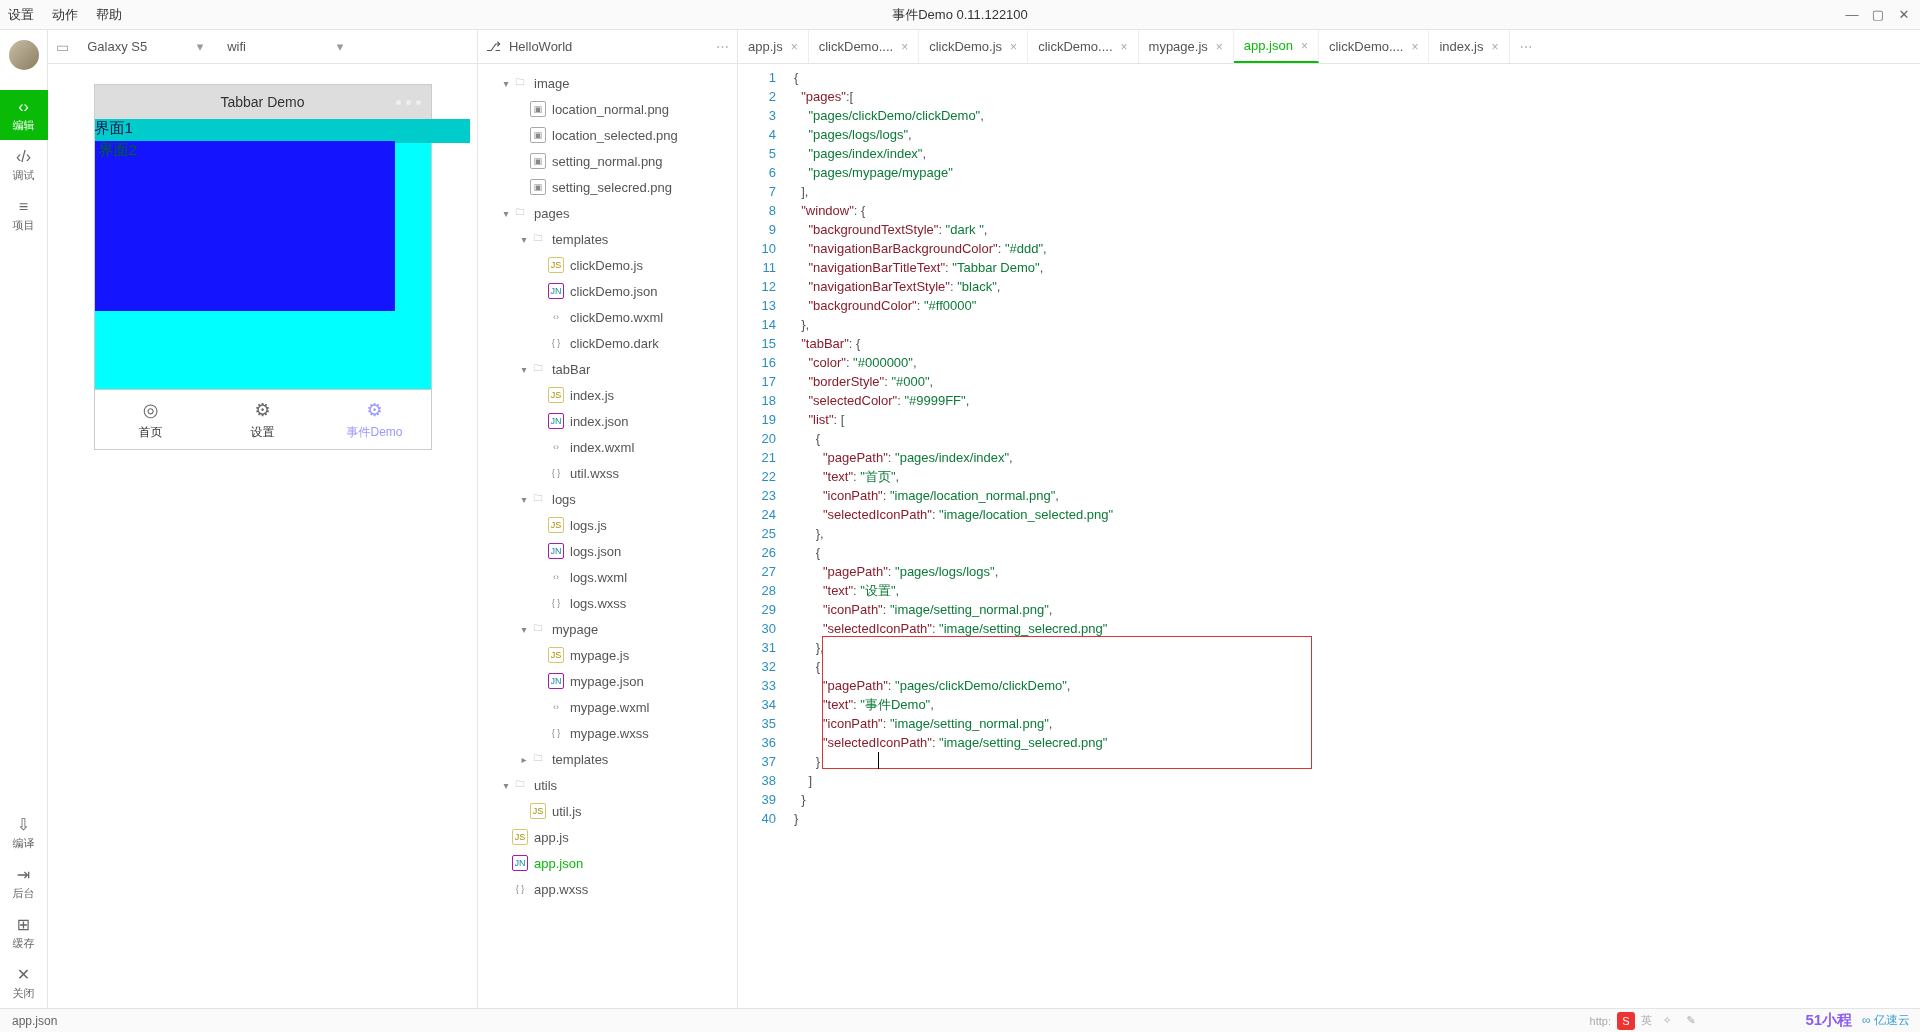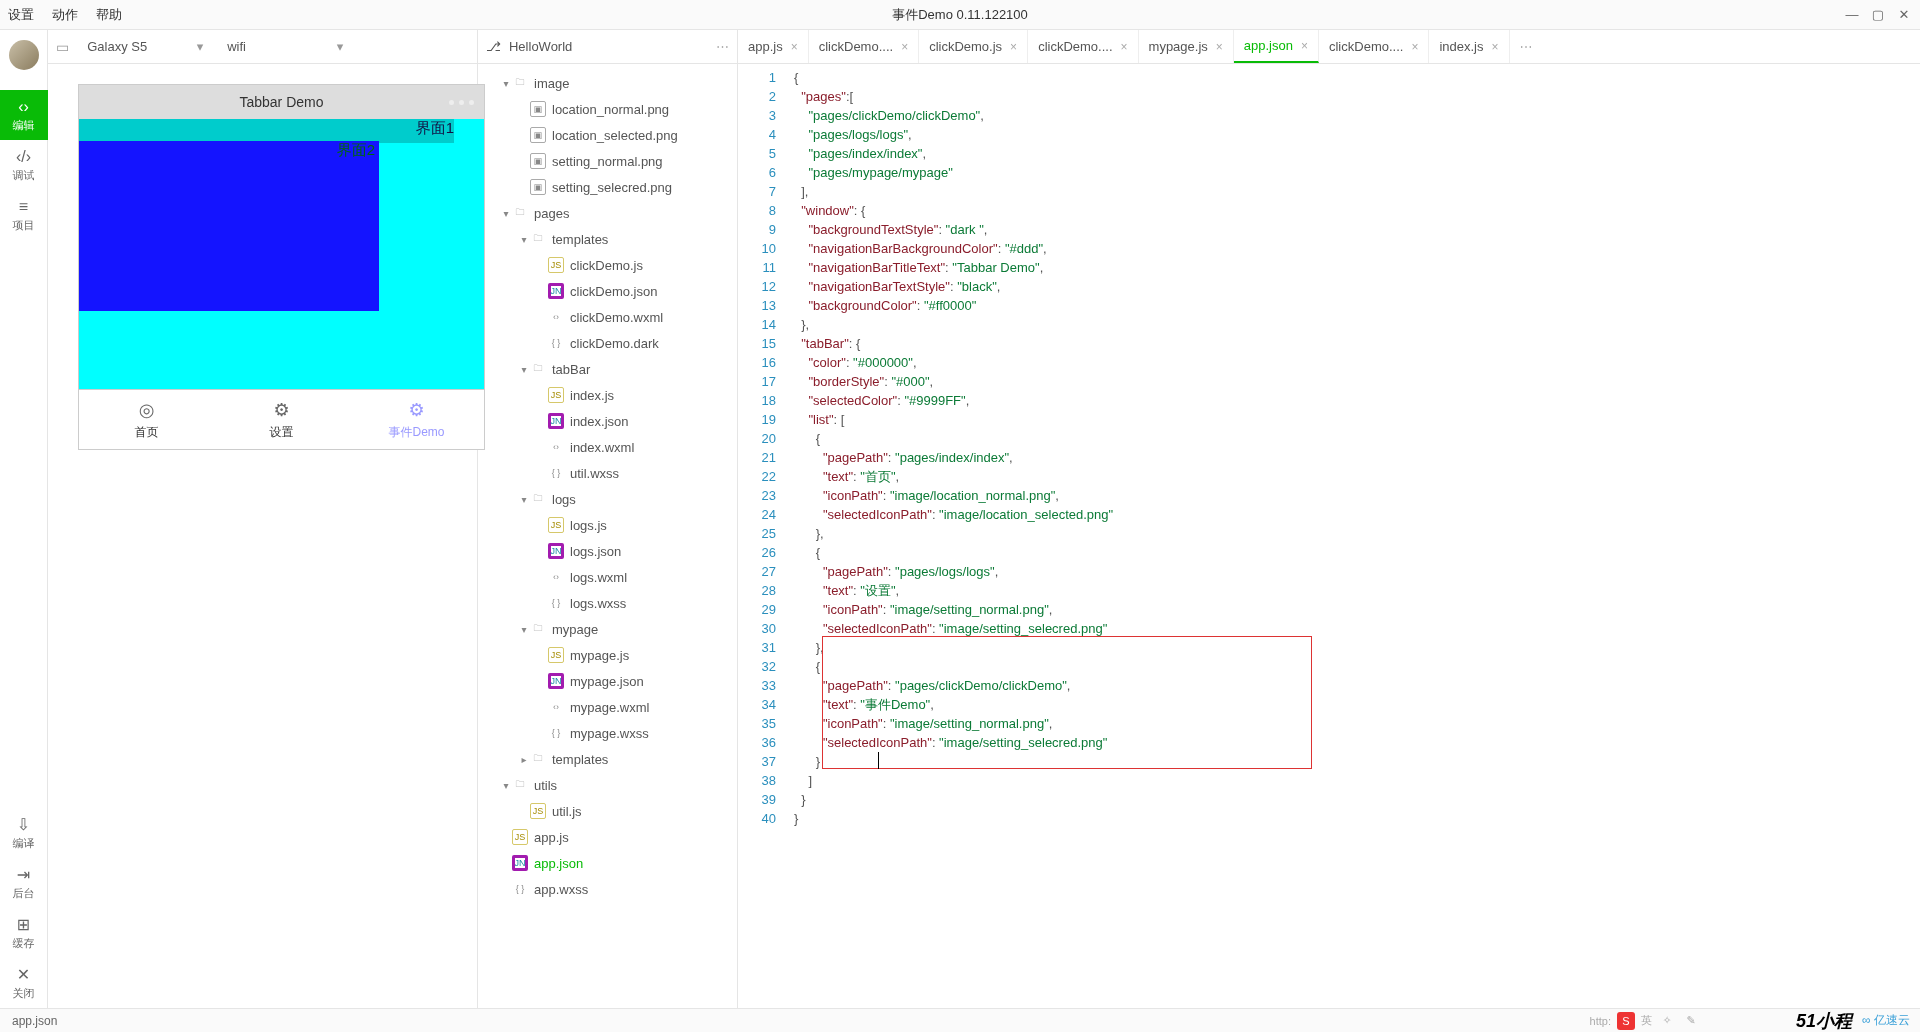--- a/index.html
+++ b/index.html
@@ -23,21 +23,21 @@
 .left-rail .rail-btn .ico { font-size: 16px; margin-bottom: 2px; }
 .left-rail .spacer { flex: 1; }
 
 
 .sim-col { width: 430px; border-right: 1px solid #e5e5e5; display: flex; flex-direction: column; }
 .sim-toolbar { height: 34px; display: flex; align-items: center; border-bottom: 1px solid #e5e5e5; padding: 0 8px; gap: 10px; }
 .sim-toolbar .ico { color: #999; font-size: 14px; }
 .sim-toolbar .sel { flex: 0 0 auto; padding: 2px 24px 2px 8px; color: #555; position: relative; min-width: 130px; }
 .sim-toolbar .sel::after { content: "▾"; position: absolute; right: 6px; color: #999; }
 .sim-body { flex: 1; padding: 20px 30px; }
-.phone { width: 407px; margin: 0 auto; border: 1px solid #ccc; text-align: right; }
+.phone { width: 338px; margin: 0 auto; border: 1px solid #ccc; }
 .phone-title { height: 34px; background: #ddd; display: flex; align-items: center; justify-content: center; font-size: 14px; color: #333; position: relative; }
 .phone-title .dots { position: absolute; right: 10px; display: flex; gap: 5px; }
 .phone-title .dots span { width: 5px; height: 5px; background: #eee; border-radius: 50%; }
 .phone-view { height: 270px; background: #00ffff; position: relative; }
 .layer1 { position: absolute; left: 0; top: 0; width: 375px; height: 24px; background: #00cccc; color: #114; font-size: 15px; }
 .layer2 { position: absolute; left: 0; top: 22px; width: 300px; height: 170px; background: #1414ff; color: #061; font-size: 15px; padding: 0 4px; }
 .layer3 { position: absolute; left: 0; top: 40px; width: 176px; height: 102px; background: #ff0000; color: #061; font-size: 15px; padding: 0 4px; }
 .phone-tabbar { height: 60px; border-top: 1px solid #ccc; display: flex; background: #fff; }
 .phone-tabbar .tab { flex: 1; display: flex; flex-direction: column; align-items: center; justify-content: center; font-size: 12px; color: #333; cursor: pointer; gap: 3px; }
 .phone-tabbar .tab.sel { color: #9999ff; }
@@ -48,21 +48,21 @@
 .tree-col { width: 260px; border-right: 1px solid #e5e5e5; display: flex; flex-direction: column; overflow: hidden; }
 .tree-head { height: 34px; display: flex; align-items: center; border-bottom: 1px solid #e5e5e5; padding: 0 8px; color: #555; gap: 8px; }
 .tree-head .proj { flex: 1; }
 .tree-head .more { color: #999; }
 .tree-body { flex: 1; overflow: auto; padding: 6px 0; }
 .tree-body .node { display: flex; align-items: center; height: 26px; padding-right: 8px; cursor: pointer; color: #555; }
 .tree-body .node .arr { width: 12px; text-align: center; color: #888; font-size: 10px; }
 .tree-body .node .fic { width: 16px; height: 16px; margin-right: 6px; display: inline-flex; align-items: center; justify-content: center; font-size: 9px; border-radius: 2px; }
 .fic.fold { color: #888; }
 .fic.js { border: 1px solid #d6c86a; color: #a58b00; }
-.fic.json { border: 3px solid #a21caf; color: #1a8aa5; }
+.fic.json { border: 1px solid #a21caf; color: #1a8aa5; }
 .fic.wxml { color: #888; }
 .fic.wxss { color: #888; }
 .fic.img { border: 1px solid #aaa; color: #888; }
 .node.active { color: #09bb07; }
 
 
 .editor-col { flex: 1; display: flex; flex-direction: column; overflow: hidden; }
 .tabs { height: 34px; display: flex; align-items: stretch; border-bottom: 1px solid #e5e5e5; overflow: hidden; }
 .tabs .tabf { display: flex; align-items: center; padding: 0 10px; gap: 8px; border-right: 1px solid #eee; color: #555; font-size: 13px; cursor: pointer; white-space: nowrap; }
 .tabs .tabf .x { color: #aaa; font-size: 12px; }
@@ -73,21 +73,21 @@
 .code { flex: 1; padding: 4px 0 4px 8px; white-space: pre; color: #333; overflow: auto; position: relative; }
 .tok-k { color: #8a1d2b; } 
 .tok-s { color: #0b7a36; } 
 .tok-p { color: #555; }
 .redbox { position: absolute; left: 36px; top: calc(4px + 30*19px - 2px); width: 490px; height: calc(7*19px); border: 1px solid #d33; pointer-events: none; }
 .cursor { position: absolute; left: 92px; top: calc(4px + 36*19px); width: 1px; height: 17px; background: #000; }
 
 
 .status { height: 24px; border-top: 1px solid #e5e5e5; display: flex; align-items: center; padding: 0 12px; font-size: 12px; color: #666; background: #fafafa; position: relative; }
 .status .right-logos { position: absolute; right: 10px; display: flex; align-items: center; gap: 10px; font-size: 12px; }
-.logo51 { color: #000000; font-weight: bold; font-size: 18px; font-style: italic; }
+.logo51 { color: #8b5cf6; font-weight: bold; font-size: 15px; }
 .logoys { color: #3aa0d8; }
 .taskbar-r { position: absolute; right: 220px; display: flex; align-items: center; gap: 6px; color: #aaa; font-size: 11px; }
 .tb-ic { display: inline-flex; width: 18px; height: 18px; align-items: center; justify-content: center; border-radius: 3px; font-size: 11px; }
 .tb-red { background: #e33; color: #fff; }
 </style>
 </head>
 <body>
 
 <div class="menubar">
   <span class="menu-item">设置</span>

